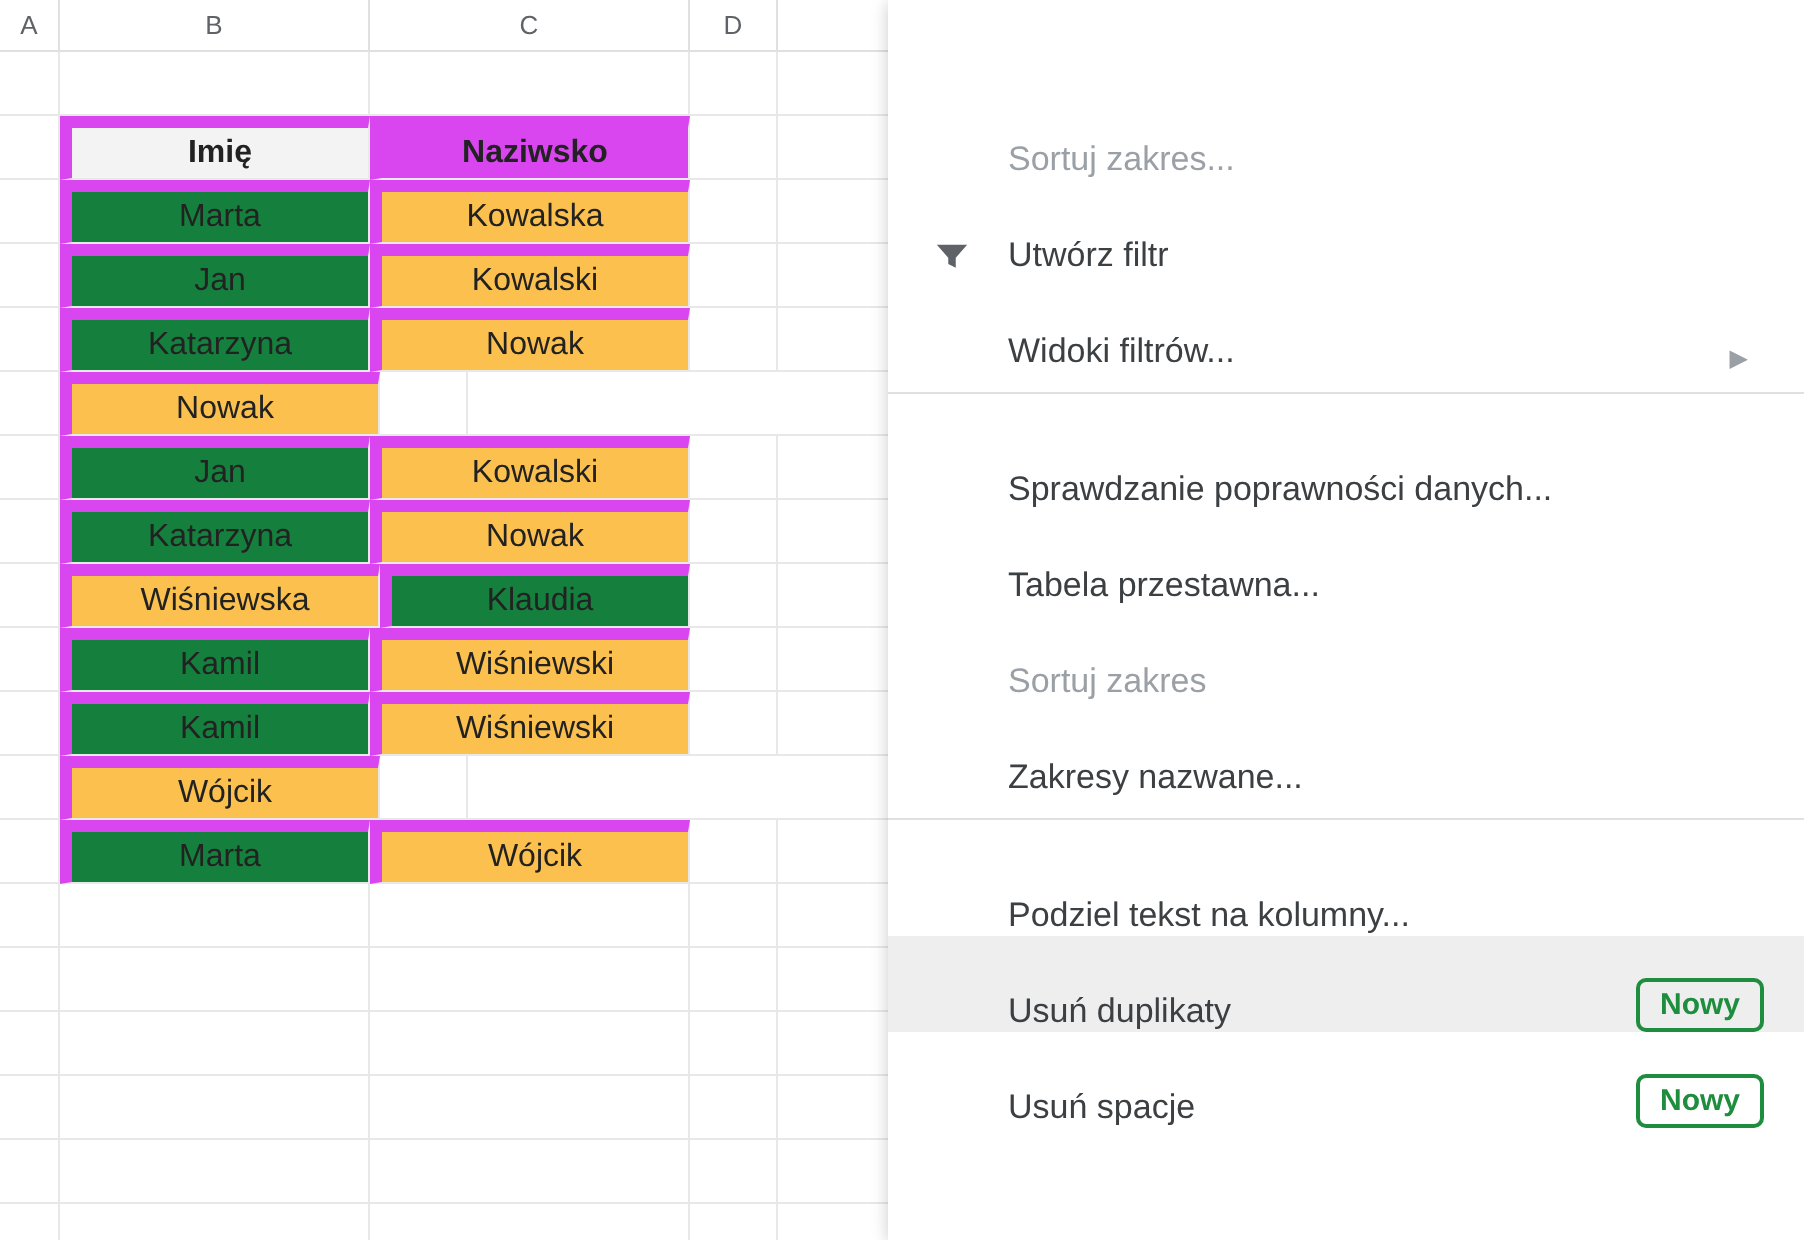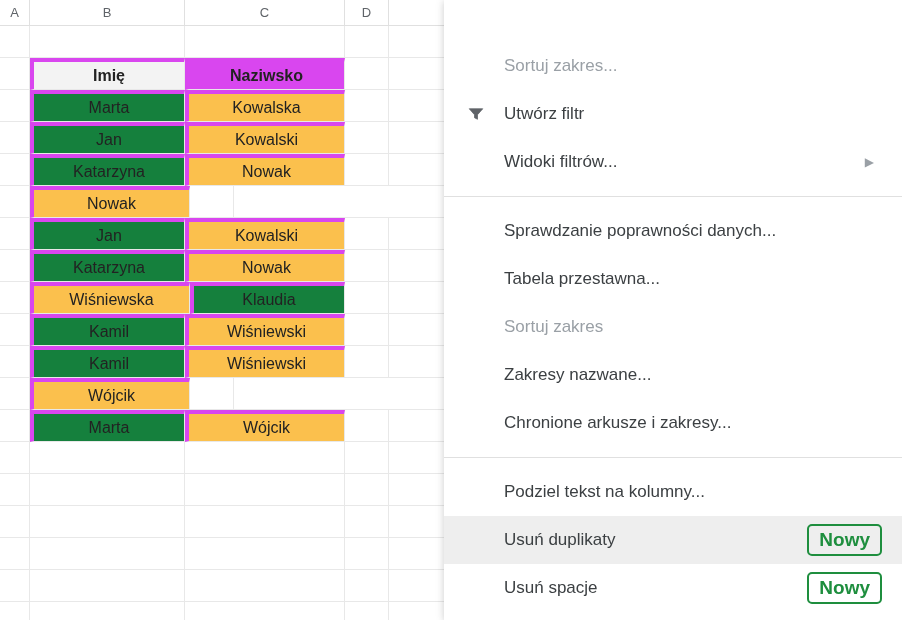--- a/index.html
+++ b/index.html
@@ -49,21 +49,21 @@
       font-size: 16px;
       color: #222;
       display: flex;
       align-items: center;
       justify-content: center;
     }
     .row .cell.col-rest { border-right: none; }
 
     
     .tcell {
-      border: 4px solid #d946ef;
+      border: 6px solid #d946ef;
     }
     .theader {
       font-weight: bold;
       background: #f3f3f3;
     }
     .tcol-name {
       background: #15803d;
     }
     .tcol-surname {
       background: #fbc04d;
@@ -76,21 +76,21 @@
       left: 444px;
       width: 458px;
       height: 620px;
       background: #fff;
       box-shadow: -2px 0 8px rgba(0,0,0,0.08), 0 2px 6px rgba(0,0,0,0.1);
       padding-top: 42px;
       font-size: 17px;
     }
     .menu-item {
       display: flex;
-      align-items: center;
+      align-items: flex-end;
       height: 48px;
       padding-left: 60px;
       padding-right: 20px;
       color: #3c4043;
       position: relative;
       cursor: pointer;
     }
     .menu-item.disabled {
       color: #9aa0a6;
       cursor: default;
@@ -118,21 +118,21 @@
       right: 28px;
       color: #9aa0a6;
       font-size: 12px;
     }
     .badge {
       position: absolute;
       right: 20px;
       border: 2px solid #1e8e3e;
       color: #1e8e3e;
       font-weight: bold;
-      font-size: 19px;
+      font-size: 15px;
       padding: 3px 10px;
       border-radius: 5px;
     }
   </style>
 </head>
 <body>
 
 <div class="sheet">
 
   <div class="col-headers">
@@ -314,23 +314,20 @@
   </div>
 
   <div class="menu-item disabled">
     <span>Sortuj zakres</span>
   </div>
 
   <div class="menu-item">
     <span>Zakresy nazwane...</span>
   </div>
 
-  <div class="menu-item">
-    <span>Chronione arkusze i zakresy...</span>
-  </div>
 
   <div class="menu-divider"></div>
 
   <div class="menu-item">
     <span>Podziel tekst na kolumny...</span>
   </div>
 
   <div class="menu-item hovered">
     <span>Usuń duplikaty</span>
     <span class="badge">Nowy</span>

